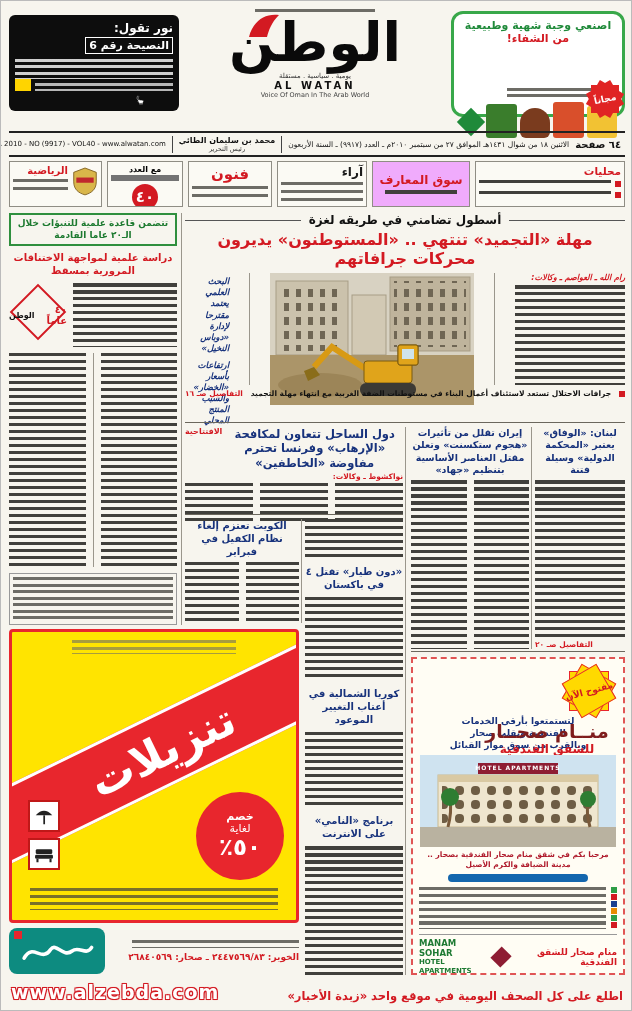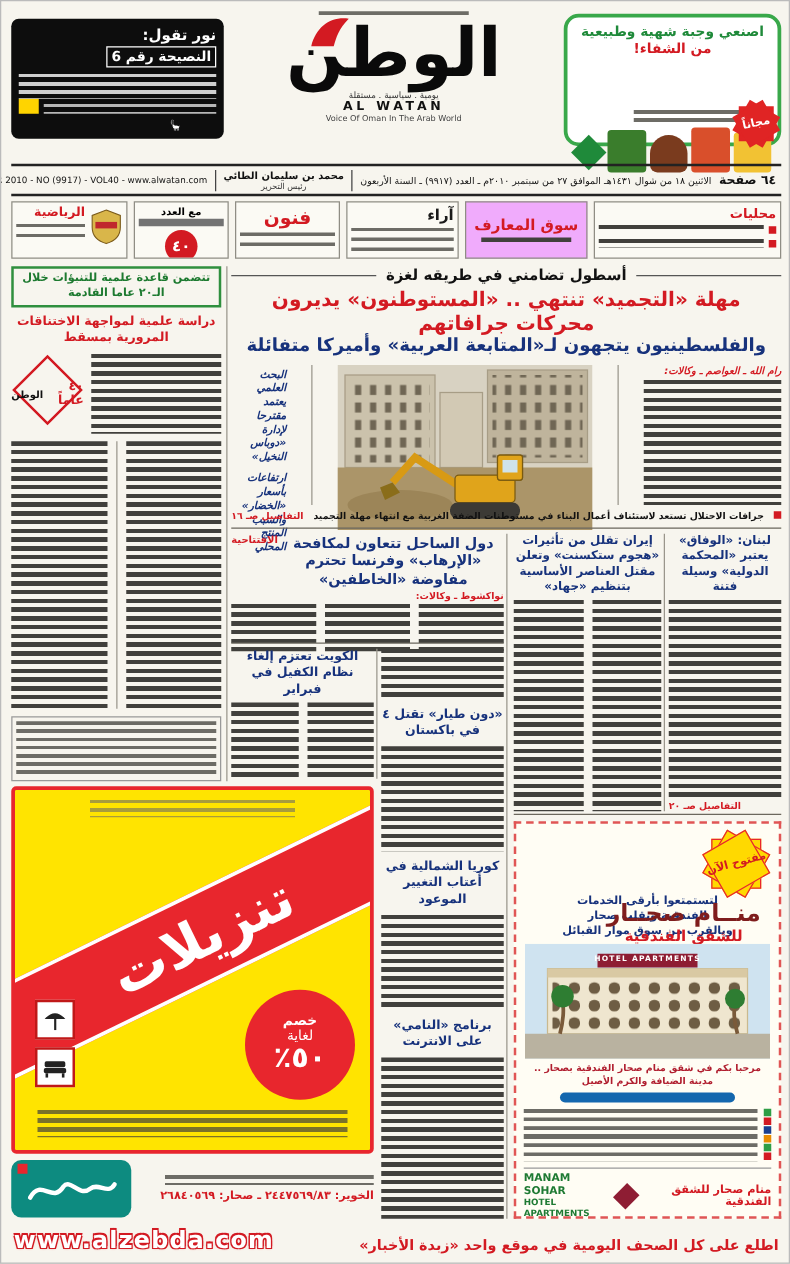--- a/index.html
+++ b/index.html
@@ -114,21 +114,21 @@
       <div class="sim-light" style="height:5px;margin-top:3px;"></div>
       <div class="sim-light" style="height:5px;margin-top:3px;"></div>
     </div>
     <div class="box" style="flex:0 0 84px;text-align:center;">
       <div class="h-red" style="font-size:15px;">فنون</div>
       <div class="sim-light" style="height:5px;margin-top:3px;"></div>
       <div class="sim-light" style="height:5px;margin-top:3px;"></div>
     </div>
     <div class="box" style="flex:0 0 76px;text-align:center;">
       <div style="font-size:8px;font-weight:bold;border-bottom:6px solid #737373;padding-bottom:1px;">مع العدد</div>
-      <div style="width:26px;height:26px;border-radius:50%;background:#d31a22;color:#fff;font-size:12px;font-weight:bold;display:flex;align-items:center;justify-content:center;margin:3px auto 0;">٤٠</div>
+      <div style="width:26px;height:26px;border-radius:50%;background:#d31a22;color:#fff;font-size:15px;font-weight:bold;display:flex;align-items:center;justify-content:center;margin:3px auto 0;">٤٠</div>
     </div>
     <div class="box" style="flex:0 0 93px;display:flex;gap:4px;">
       <svg width="26" height="32" viewBox="0 0 30 34" style="flex:0 0 auto;">
         <path d="M15 2 L28 7 V18 C28 27 22 31 15 33 C8 31 2 27 2 18 V7 Z" fill="#d9b64a" stroke="#7a5a1a"></path>
         <rect x="5" y="13" width="20" height="6" fill="#c0272d"></rect>
       </svg>
       <div style="flex:1;text-align:right;">
         <div class="h-red" style="font-size:10px;">الرياضية</div>
         <div class="sim-light" style="height:5px;margin-top:3px;"></div>
         <div class="sim-light" style="height:5px;margin-top:3px;"></div>
@@ -136,21 +136,20 @@
     </div>
   </div>
 
   <div class="abs" style="left:184px;top:212px;width:440px;height:206px;display:flex;flex-direction:column;">
     <div style="display:flex;align-items:center;gap:8px;">
       <div style="flex:1;height:1px;background:#555;"></div>
       <div style="font-size:12px;font-weight:bold;color:#111;">أسطول تضامني في طريقه لغزة</div>
       <div style="flex:1;height:1px;background:#555;"></div>
     </div>
     <div class="h-red" style="font-size:16px;text-align:center;margin-top:3px;line-height:1.2;">مهلة «التجميد» تنتهي .. «المستوطنون» يديرون محركات جرافاتهم</div>
-    <div class="h-blue" style="font-size:14.5px;text-align:center;margin-top:1px;line-height:1.2;">والفلسطينيون يتجهون لـ«المتابعة العربية» وأميركا متفائلة</div>
     <div style="display:flex;gap:20px;margin-top:5px;height:112px;font-style:italic;">
       <div style="flex:0 0 110px;display:flex;flex-direction:column;">
         <div class="h-red" style="font-size:8px;">رام الله ـ العواصم ـ وكالات:</div>
         <div class="sim" style="flex:1;margin-top:3px;"></div>
       </div>
       <div class="vrule" style="position:static;height:auto;"></div>
       <div style="flex:0 0 204px;">
         <svg width="204" height="132" viewBox="0 0 204 132">
           <defs>
             <pattern id="bw" width="12" height="14" patternUnits="userSpaceOnUse">

